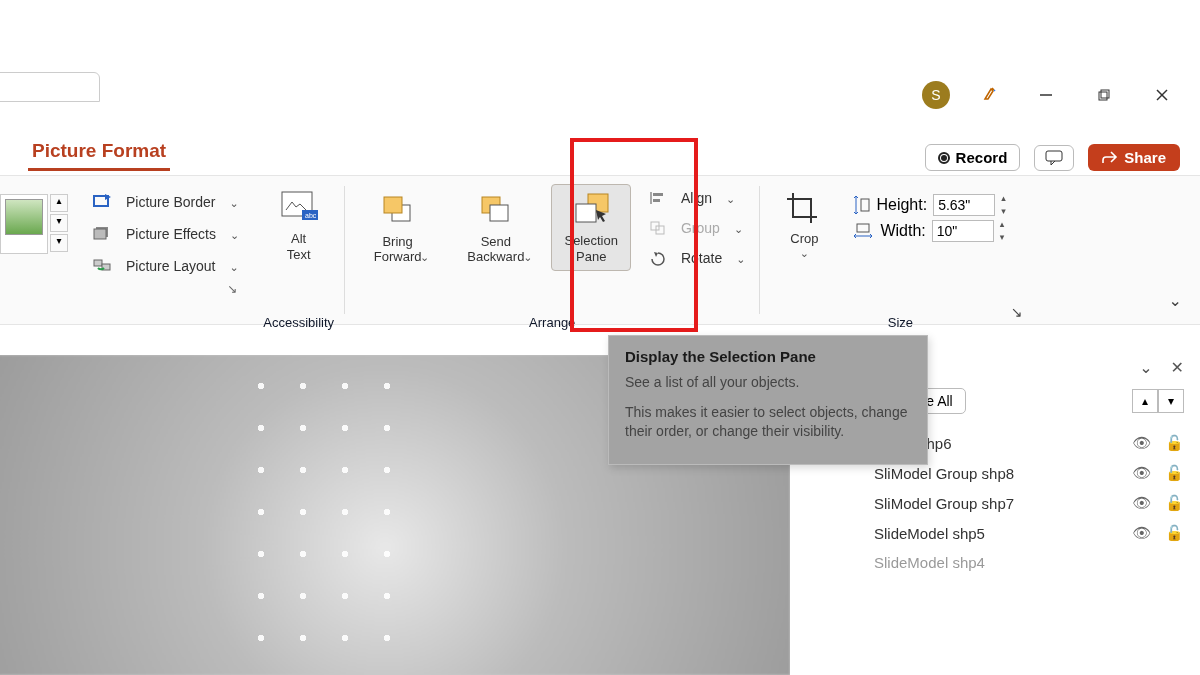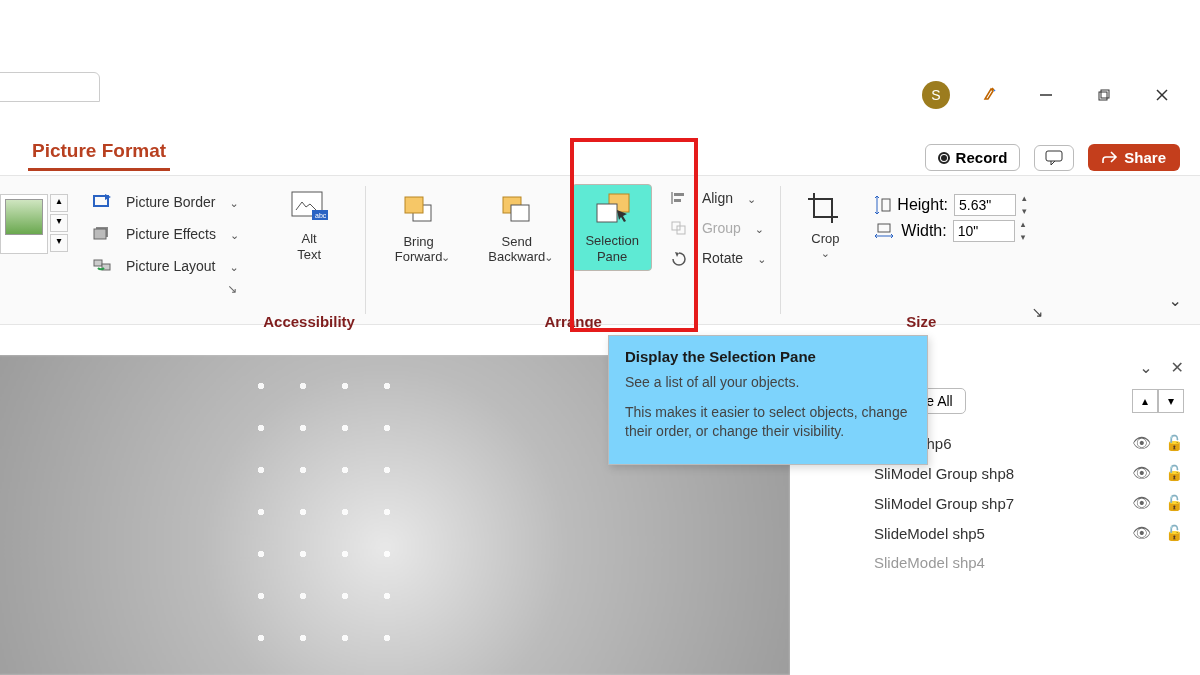--- a/index.html
+++ b/index.html
@@ -16,40 +16,40 @@
 .right-controls { display:flex; align-items:center; gap:14px; }
 .record-btn { border:1px solid #bbb; border-radius:6px; padding:4px 12px; font-weight:600; font-size:15px; background:#fff; cursor:pointer; display:flex; align-items:center; gap:6px;}
 .record-dot{ width:12px; height:12px; border:2px solid #222; border-radius:50%; display:inline-block; position:relative;}
 .record-dot::after{content:""; width:6px; height:6px; background:#222; border-radius:50%; position:absolute; top:1px; left:1px;}
 .comment-btn { border:1px solid #bbb; border-radius:6px; padding:4px 10px; background:#fff; cursor:pointer;}
 .share-btn { background:#c43e1c; color:#fff; border:none; border-radius:6px; padding:5px 14px; font-weight:600; font-size:15px; cursor:pointer; display:flex; align-items:center; gap:6px;}
 
 
 .ribbon { position:absolute; top:175px; left:0; right:0; height:150px; background:#fafafa; border-top:1px solid #e5e5e5; border-bottom:1px solid #e5e5e5; display:flex; }
 .ribbon-group { padding:8px 10px 2px 10px; display:flex; flex-direction:column; justify-content:space-between; }
-.group-label { font-size:15px; color:#7f1d1d; text-align:center; margin-bottom:-8px;font-weight:bold;}
+.group-label { font-size:13px; color:#0f172a; text-align:center; margin-bottom:-8px;}
 .sep { width:1px; background:#ddd; margin:10px 0;}
 .big-btn { display:flex; flex-direction:column; align-items:center; justify-content:center; padding:4px 10px; cursor:pointer; border:1px solid transparent; border-radius:4px; min-width:68px; }
 .big-icon { width:38px; height:38px; margin-bottom:4px; display:flex; align-items:center; justify-content:center; }
 .big-label { font-size:13px; color:#333; text-align:center; line-height:1.2; }
 .row-btns { display:flex; gap:8px; }
 .small-btn { display:flex; align-items:flex-end; gap:14px; padding:2px 4px; cursor:pointer; font-size:14px; color:#333; }
 .small-btn.disabled { color:#aaa; }
 .chev { font-size:11px; color:#555; }
 .gallery { border:1px solid #ccc; padding:2px; width:60px; height:78px; background:#fff; display:flex; flex-direction:column; gap:18px;}
 .gallery .thumb{ height:36px; background:linear-gradient(#cfe5c0,#6aa84f); border:1px solid #999; margin:2px;}
 .launch-arrow { font-size:12px; color:#666; align-self:flex-end; padding-right:6px;}
 
 .highlight-red { border:4px solid #e51b1b; position:absolute; top:138px; left:570px; width:128px; height:194px; z-index:5; pointer-events:none;}
 
 
-.pressed { border:1px solid #bdb7af; background:#5eead4; }
-
-
-.tooltip { position:absolute; top:335px; left:608px; width:320px; background:#7dd3fc; border:1px solid #bbb; padding:12px 16px; box-shadow:2px 3px 8px rgba(0,0,0,0.15); z-index:10;}
+.pressed { border:1px solid #bdb7af; background:#e5e5e5; }
+
+
+.tooltip { position:absolute; top:335px; left:608px; width:320px; background:#a3a3a3; border:1px solid #bbb; padding:12px 16px; box-shadow:2px 3px 8px rgba(0,0,0,0.15); z-index:10;}
 .tooltip h4 { font-size:15px; font-weight:600; color:#1a1a1a; margin-bottom:8px;}
 .tooltip p { font-size:14px; color:#444; line-height:1.4; margin-bottom:10px;}
 
 
 .slide-canvas { position:absolute; top:355px; left:-20px; width:810px; height:320px; background:#c9c9c9; overflow:hidden; }
 .slide-canvas::before{ content:""; position:absolute; inset:0; background:
   radial-gradient(circle at 50% 60%, #e8e8e8 0%, #bcbcbc 40%, #9a9a9a 100%);
   filter:blur(1px);}
 .dots { position:absolute; top:10px; left:260px; right:380px; bottom:10px;
   background-image: radial-gradient(circle, #fff 3px, transparent 3px);

